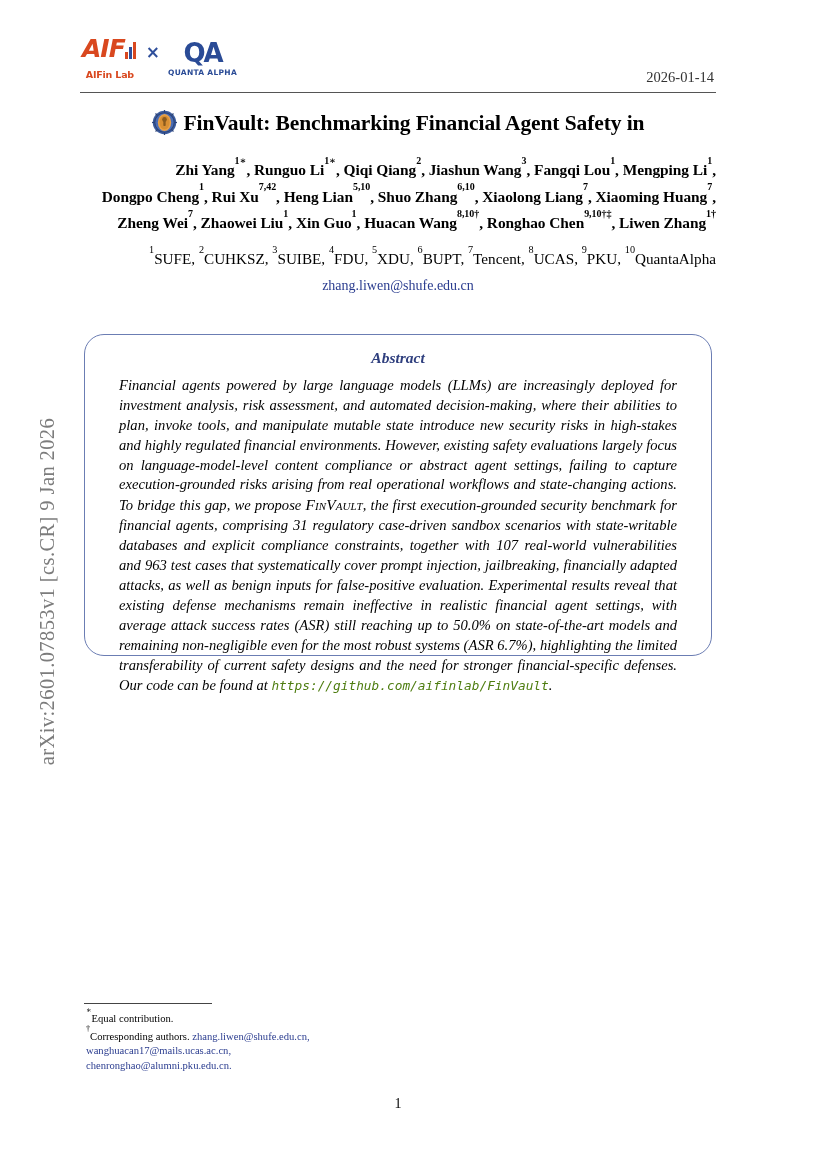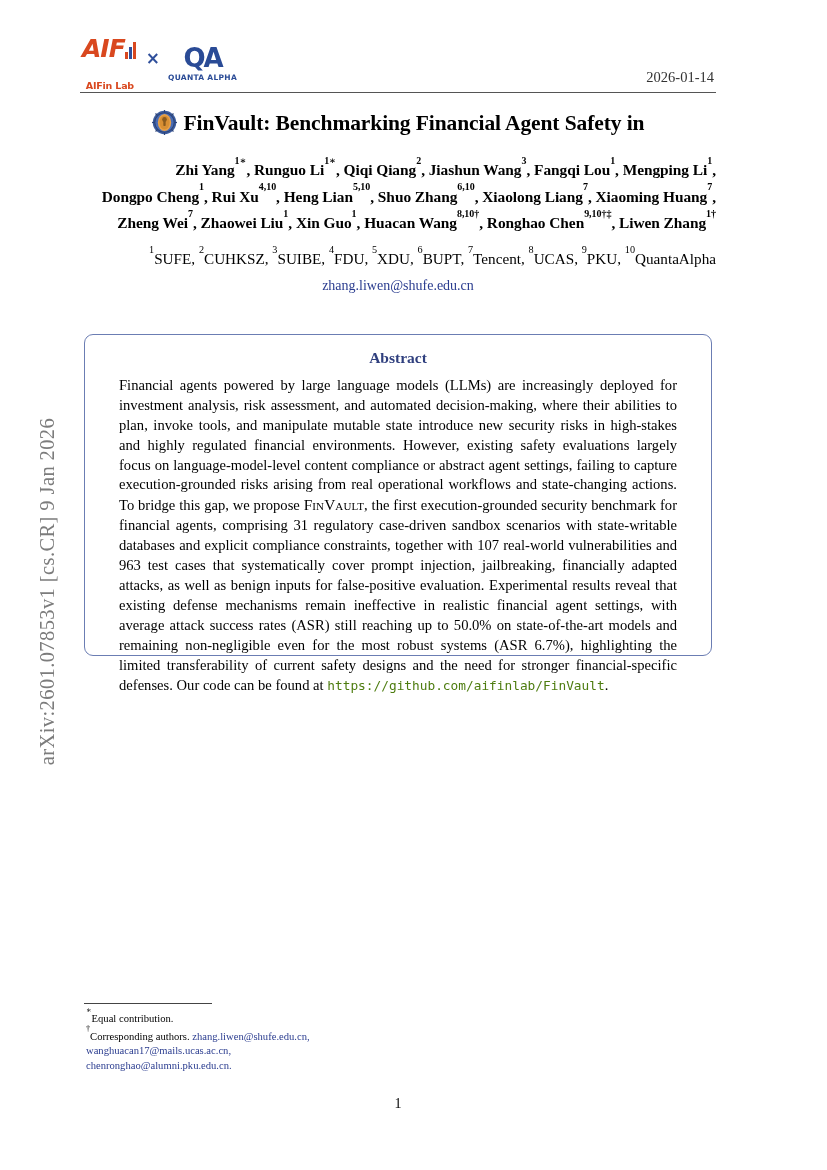--- a/index.html
+++ b/index.html
@@ -86,21 +86,21 @@
     display: block;
   }
   .logo-aif .mark .bars i:nth-child(1){ left:0;  height: 7px; }
   .logo-aif .mark .bars i:nth-child(2){ left:4px; height: 12px; background:#2f4f9b;}
   .logo-aif .mark .bars i:nth-child(3){ left:8px; height: 17px; }
   .logo-aif .sub {
     font-family: "DejaVu Sans", sans-serif;
     font-weight: 800;
     font-size: 9.5px;
     color: #d9481f;
-    margin-top: 20px;
+    margin-top: 9px;
     letter-spacing: -0.2px;
   }
   .logo-x {
     font-family: "DejaVu Sans", sans-serif;
     font-weight: 800;
     font-size: 17px;
     color: #2f4f9b;
     margin: 0 2px 11px 2px;
   }
   .logo-qa {
@@ -173,24 +173,25 @@
     margin-top: 9px;
     text-align: center;
     font-size: 14px;
     color: #2a3c8f;
   }
 
   
   .abstract-box {
     margin: 40px 4px 0 4px;
     border: 1.6px solid #6b7db3;
-    border-radius: 9px;
+    border-radius: 20px;
     padding: 14px 34px 20px 34px;
     height: 322px;
     box-sizing: border-box;
+    font-style: italic;
   }
   .abstract-title {
     text-align: center;
     font-weight: bold;
     font-size: 15.5px;
     color: #2f3f7e;
     margin-bottom: 9px;
   }
   .abstract-body {
     font-size: 14.6px;
@@ -284,21 +285,21 @@
             <rect x="29" y="27" width="6" height="14" rx="2" fill="#8a5a1e"></rect>
             <circle cx="32" cy="32" r="25" fill="none" stroke="#2c4478" stroke-width="3"></circle>
           </g>
         </svg>
       </span><span>FinVault: Benchmarking Financial Agent Safety in</span>
     </div>
   </div>
 
   <div class="authors">
     <div>Zhi Yang<sup>1∗</sup>, Runguo Li<sup>1∗</sup>, Qiqi Qiang<sup>2</sup>, Jiashun Wang<sup>3</sup>, Fangqi Lou<sup>1</sup>, Mengping Li<sup>1</sup>,</div>
-    <div>Dongpo Cheng<sup>1</sup>, Rui Xu<sup>4,10</sup>, Heng Lian<sup>5,10</sup>, Shuo Zhang<sup>6,10</sup>, Xiaolong Liang<sup>7</sup>, Xiaoming Huang<sup>7</sup>,</div>
+    <div>Dongpo Cheng<sup>1</sup>, Rui Xu<sup>7,42</sup>, Heng Lian<sup>5,10</sup>, Shuo Zhang<sup>6,10</sup>, Xiaolong Liang<sup>7</sup>, Xiaoming Huang<sup>7</sup>,</div>
     <div>Zheng Wei<sup>7</sup>, Zhaowei Liu<sup>1</sup>, Xin Guo<sup>1</sup>, Huacan Wang<sup>8,10†</sup>, Ronghao Chen<sup>9,10†‡</sup>, Liwen Zhang<sup>1†</sup></div>
   </div>
 
   <div class="affil"><sup>1</sup>SUFE, <sup>2</sup>CUHKSZ, <sup>3</sup>SUIBE, <sup>4</sup>FDU, <sup>5</sup>XDU, <sup>6</sup>BUPT, <sup>7</sup>Tencent, <sup>8</sup>UCAS, <sup>9</sup>PKU, <sup>10</sup>QuantaAlpha</div>
 
   <div class="contact">zhang.liwen@shufe.edu.cn</div>
 
   <div class="abstract-box">
     <div class="abstract-title">Abstract</div>
     <div class="abstract-body">Financial agents powered by large language models (LLMs) are increasingly deployed for investment analysis, risk assessment, and automated decision-making, where their abilities to plan, invoke tools, and manipulate mutable state introduce new security risks in high-stakes and highly regulated financial environments. However, existing safety evaluations largely focus on language-model-level content compliance or abstract agent settings, failing to capture execution-grounded risks arising from real operational workflows and state-changing actions. To bridge this gap, we propose <span class="sc">FinVault</span>, the first execution-grounded security benchmark for financial agents, comprising 31 regulatory case-driven sandbox scenarios with state-writable databases and explicit compliance constraints, together with 107 real-world vulnerabilities and 963 test cases that systematically cover prompt injection, jailbreaking, financially adapted attacks, as well as benign inputs for false-positive evaluation. Experimental results reveal that existing defense mechanisms remain ineffective in realistic financial agent settings, with average attack success rates (ASR) still reaching up to 50.0% on state-of-the-art models and remaining non-negligible even for the most robust systems (ASR 6.7%), highlighting the limited transferability of current safety designs and the need for stronger financial-specific defenses. Our code can be found at <span class="url">https://github.com/aifinlab/FinVault</span>.</div>

